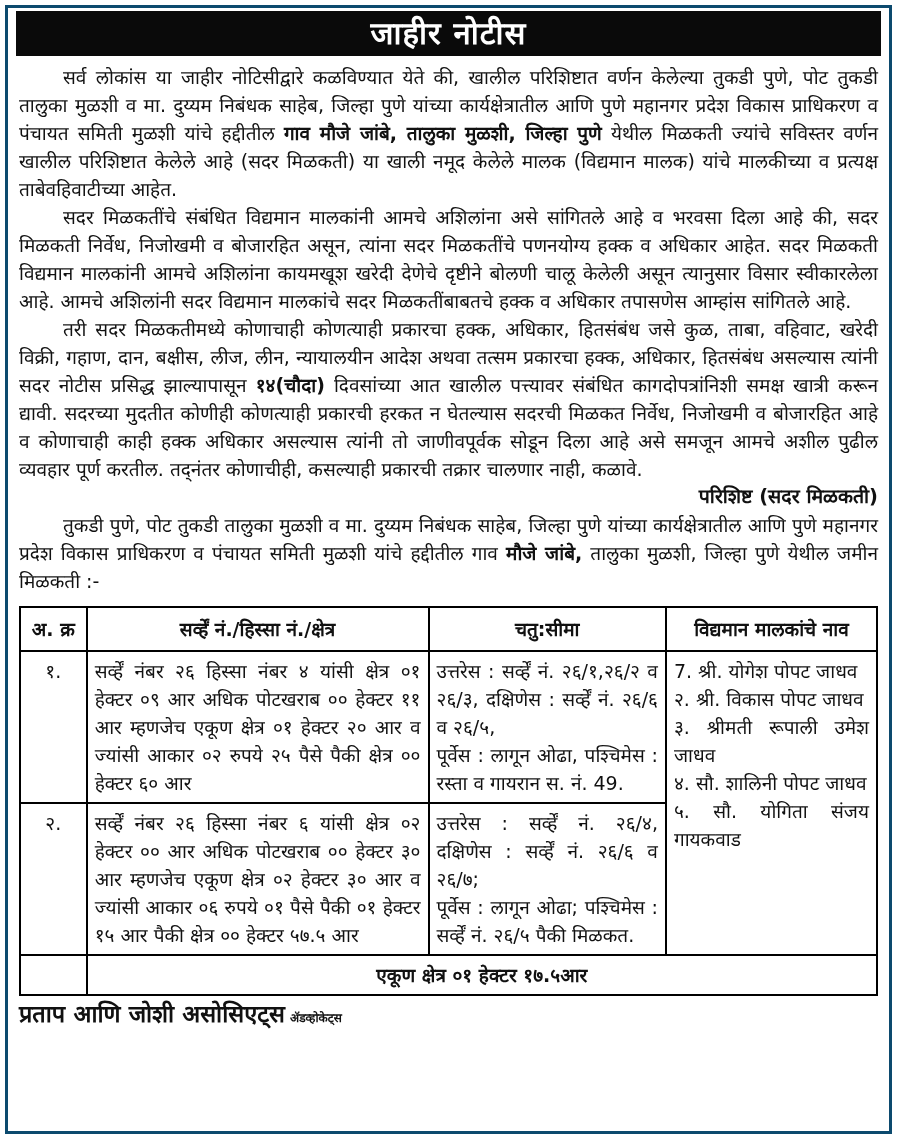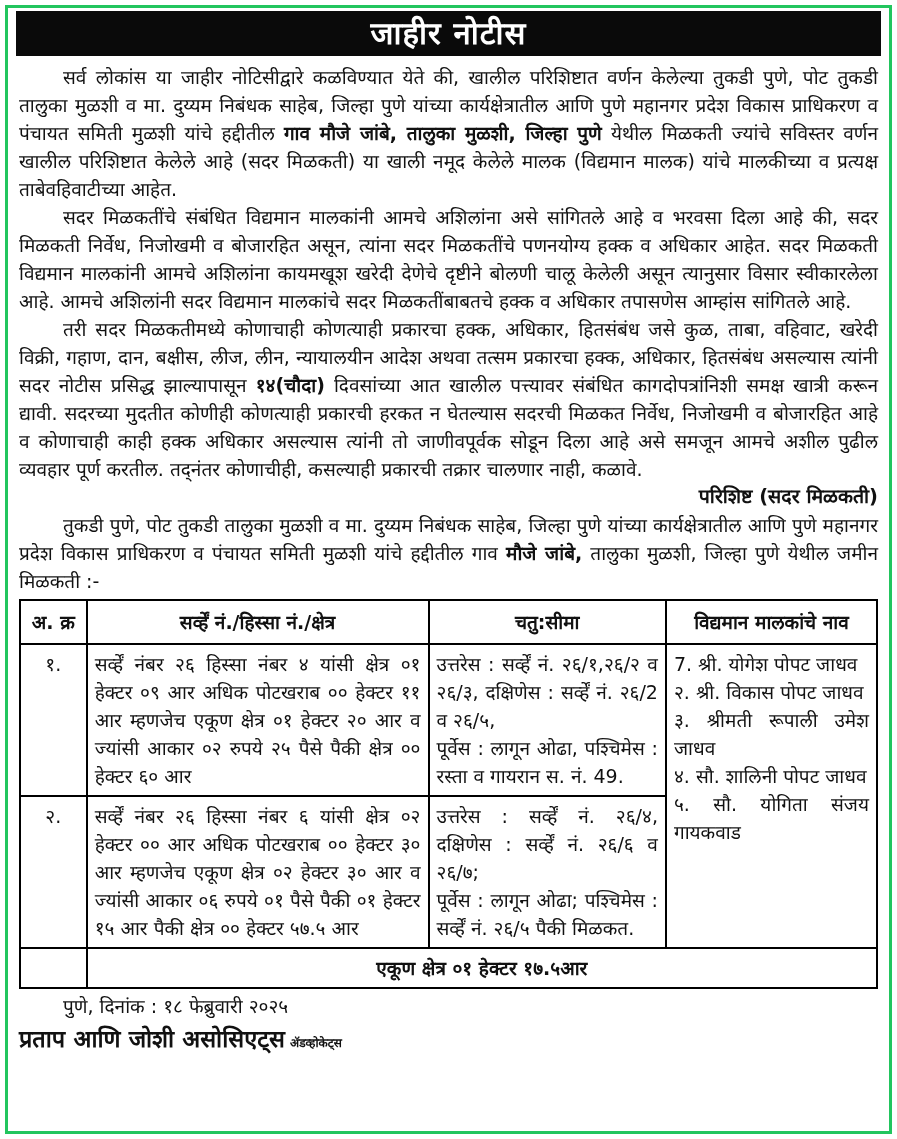--- a/index.html
+++ b/index.html
@@ -9,21 +9,21 @@
     color: #111;
   }
   .page {
     width: 897px;
     height: 1139px;
     background: #fff;
     padding: 5px;
     overflow: hidden;
   }
   .frame {
-    border: 3px solid #22c55e;
+    border: 3px solid #0c4a6e;
     height: 100%;
     padding: 3px 11px 12px 11px;
     overflow: hidden;
   }
   .banner {
     background: #0a0a0a;
     color: #fff;
     text-align: center;
     height: 45px;
     line-height: 45px;
@@ -41,21 +41,21 @@
   .para b { font-weight: bold; }
   .appendix-heading {
     text-align: right;
     font-weight: bold;
     font-size: 19.5px;
     line-height: 28px;
   }
   table.prop-table {
     width: 100%;
     border-collapse: collapse;
-    margin: 4px 0 2px 0;
+    margin: 11px 0 2px 0;
   }
   .prop-table th, .prop-table td {
     border: 2.5px solid #000;
     vertical-align: top;
     font-size: 19px;
     line-height: 28px;
     padding: 5px 7px;
   }
   .prop-table th {
     text-align: center;
@@ -117,21 +117,21 @@
           <th>सर्व्हें नं./हिस्सा नं./क्षेत्र</th>
           <th>चतु:सीमा</th>
           <th>विद्यमान मालकांचे नाव</th>
         </tr>
       </thead>
       <tbody>
         <tr>
           <td class="cell-sr">१.</td>
           <td class="cell-justify">सर्व्हें नंबर २६ हिस्सा नंबर ४ यांसी क्षेत्र ०१ हेक्टर ०९ आर अधिक पोटखराब ०० हेक्टर ११ आर म्हणजेच एकूण क्षेत्र ०१ हेक्टर २० आर व ज्यांसी आकार ०२ रुपये २५ पैसे पैकी क्षेत्र ०० हेक्टर ६० आर</td>
           <td>
-            <div class="bound-block">उत्तरेस : सर्व्हें नं. २६/१,२६/२ व २६/३, दक्षिणेस : सर्व्हें नं. २६/2 व २६/५,</div>
+            <div class="bound-block">उत्तरेस : सर्व्हें नं. २६/१,२६/२ व २६/३, दक्षिणेस : सर्व्हें नं. २६/६ व २६/५,</div>
             <div class="bound-block">पूर्वेस : लागून ओढा, पश्चिमेस : रस्ता व गायरान स. नं. 49.</div>
           </td>
           <td rowspan="2">
             <div class="owner-item">7. श्री. योगेश पोपट जाधव</div>
             <div class="owner-item">२. श्री. विकास पोपट जाधव</div>
             <div class="owner-item">३. श्रीमती रूपाली उमेश जाधव</div>
             <div class="owner-item">४. सौ. शालिनी पोपट जाधव</div>
             <div class="owner-item">५. सौ. योगिता संजय गायकवाड</div>
           </td>
         </tr>
@@ -144,21 +144,20 @@
           </td>
         </tr>
         <tr>
           <td></td>
           <td colspan="3" class="total-cell">एकूण क्षेत्र ०१ हेक्टर १७.५आर</td>
         </tr>
       </tbody>
     </table>
 
 
-    <div class="date-line">पुणे, दिनांक : १८ फेब्रुवारी २०२५</div>
 
     <div class="firm-line">
       <span class="firm-name">प्रताप आणि जोशी असोसिएट्स</span>
       <span class="firm-suffix">ॲडव्होकेट्स</span>
     </div>
 
   </div>
 </div>
 
 </body></html>

